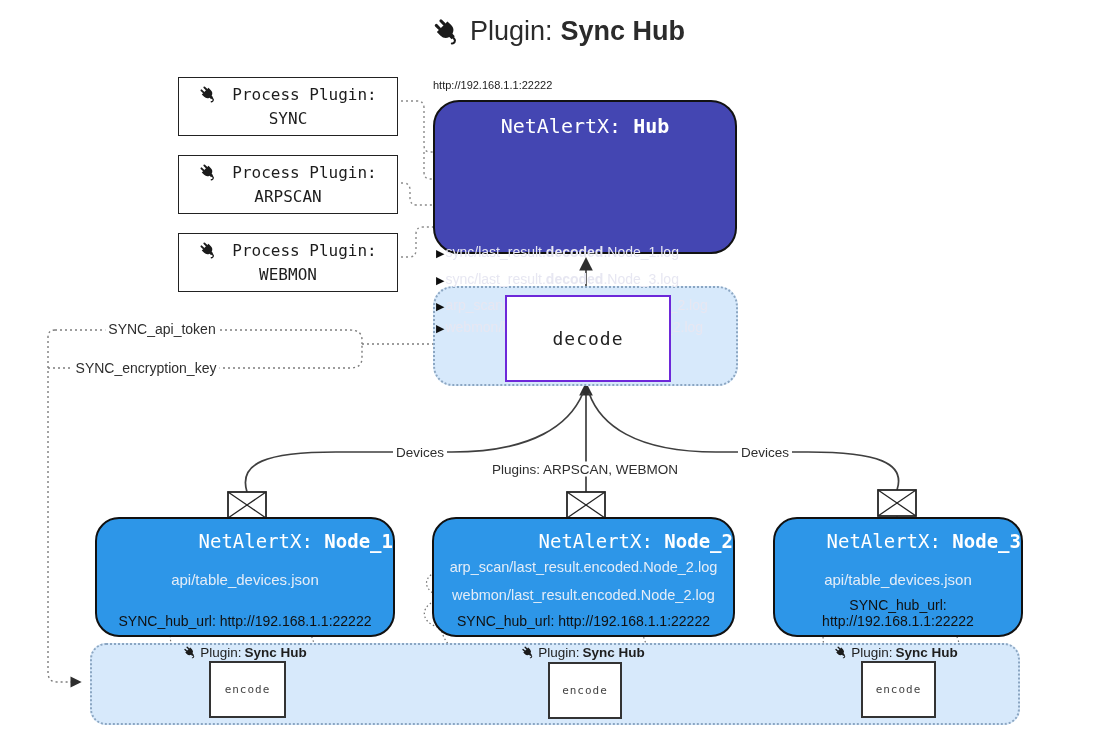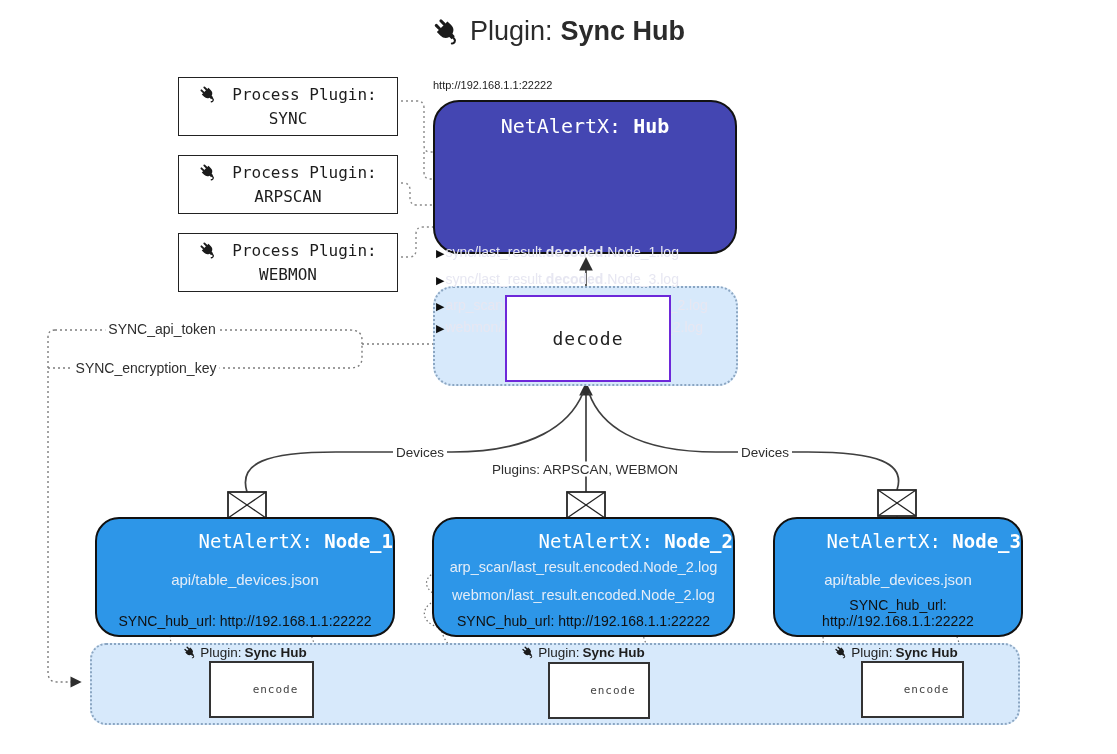--- a/index.html
+++ b/index.html
@@ -40,21 +40,21 @@
   .node{position:absolute;top:517px;height:120px;background:#2d96e8;border:2px solid #111;border-radius:24px;
         z-index:2;color:#fff;box-sizing:border-box;}
   .node-title{position:absolute;top:11px;width:100%;text-align:right;font-size:19px;color:#ffffff;white-space:nowrap;}
   .node-line{position:absolute;width:100%;text-align:center;font-size:14.5px;color:#e4edf8;white-space:nowrap;}
   .node-url{position:absolute;bottom:6px;width:100%;text-align:center;font-size:14px;color:#101010;}
 
   
   .enc-cont{position:absolute;left:90px;top:643px;width:930px;height:82px;background:#d7e9fb;
             border:2px dotted #8ba6c2;border-radius:16px;z-index:1;box-sizing:border-box;}
   .enc-box{position:absolute;background:#ffffff;border:2px solid #333;z-index:2;display:flex;align-items:center;
-           justify-content:center;font-size:11px;color:#444;letter-spacing:1px;padding-left:28px;}
+           justify-content:center;font-size:11px;color:#444;letter-spacing:1px;}
   .enc-label{position:absolute;transform:translate(-50%,-50%);display:flex;align-items:center;gap:3px;
              font-size:13.5px;color:#1e1e1e;z-index:2;white-space:nowrap;}
   .enc-label b{font-weight:bold;}
   .plug{flex:0 0 auto;}
 </style>
 </head>
 <body>
 
 <div class="stage">
 

